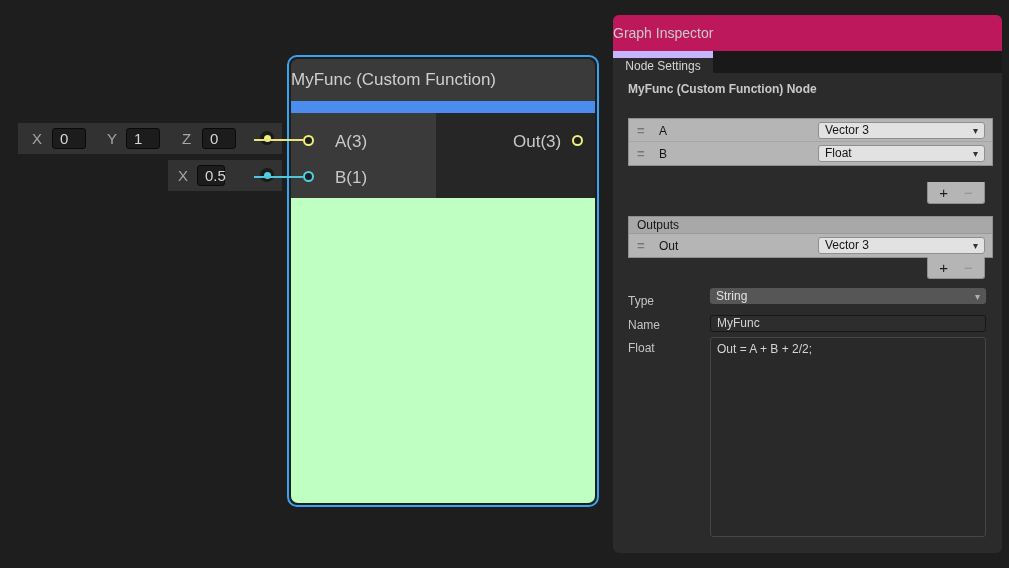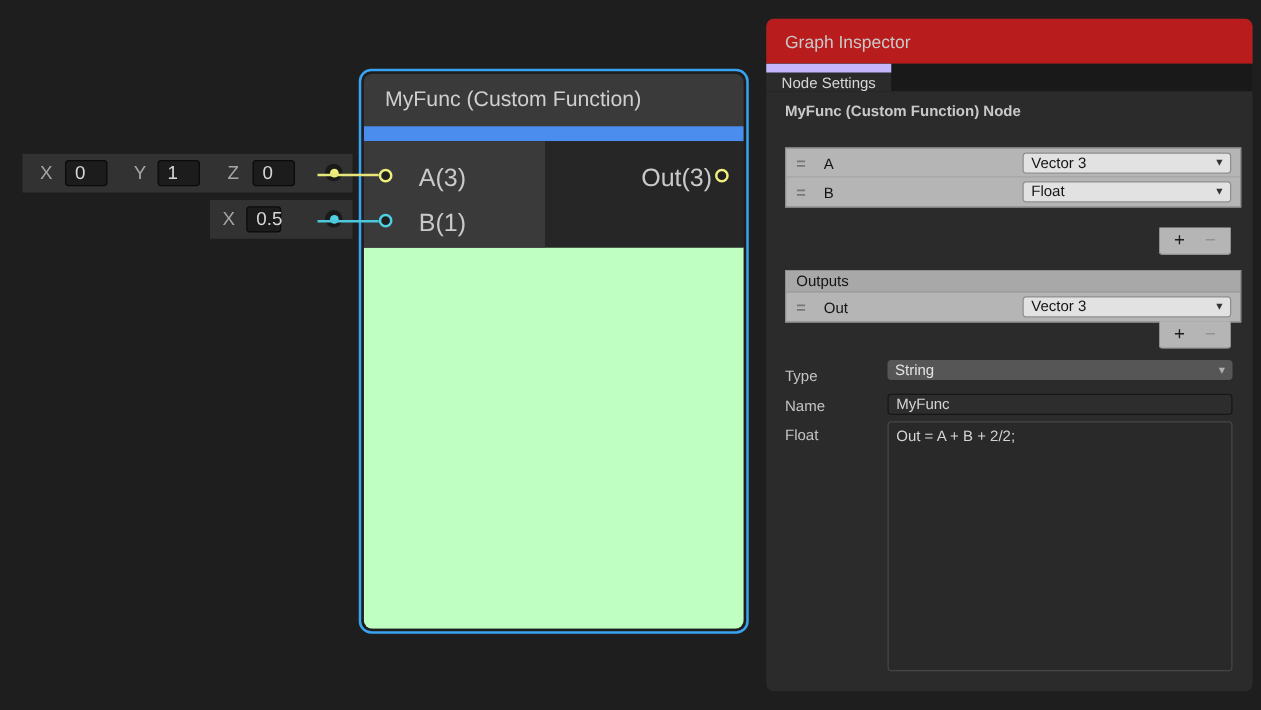--- a/index.html
+++ b/index.html
@@ -43,47 +43,47 @@
   }
   .node-content {
     width:100%; height:100%;
     border-radius:7px; overflow:hidden;
     background:#262626;
     display:flex; flex-direction:column;
   }
   .node-header {
     height:42px; background:#3a3a3a;
     color:#cfcfcf; font-size:17px;
-    line-height:42px; padding-left:17px;
+    line-height:42px; 
     flex:0 0 auto;
   }
   .node-bluebar { height:12px; background:#4a8dee; flex:0 0 auto; }
   .node-ports { height:85px; position:relative; background:#262626; flex:0 0 auto; }
   .node-ports-left {
     position:absolute; left:0; top:0; width:145px; height:85px;
     background:#3a3a3a;
   }
   .port-ring {
     position:absolute; width:11px; height:11px; border-radius:50%;
     background:#1f1f1f;
   }
-  .port-label { position:absolute; font-size:20px; color:#c9c9c9;text-align:right; }
+  .port-label { position:absolute; font-size:17px; color:#c9c9c9;text-align:right; }
   .node-preview { flex:1 1 auto; background:#bfffc1; }
 
   .wire { position:absolute; height:2px; z-index:10; }
 
   
   .inspector {
     left:613px; top:15px; width:389px; height:538px;
     background:#2b2b2b; border-radius:6px;
   }
   .insp-titlebar {
     position:absolute; left:0; top:0; right:0; height:36px;
-    background:#b91c1c; border-radius:6px 6px 0 0;
-    color:#c9c9c9; font-size:14px; line-height:36px; padding-left:15px;
+    background:#be185d; border-radius:6px 6px 0 0;
+    color:#c9c9c9; font-size:14px; line-height:36px; 
   }
   .insp-tabstrip {
     position:absolute; left:0; top:36px; right:0; height:22px;
     background:#191919;
   }
   .tab {
     position:absolute; top:0; height:22px;
     font-size:12px; color:#d6d6d6;
     display:flex; align-items:center; justify-content:center;
   }

